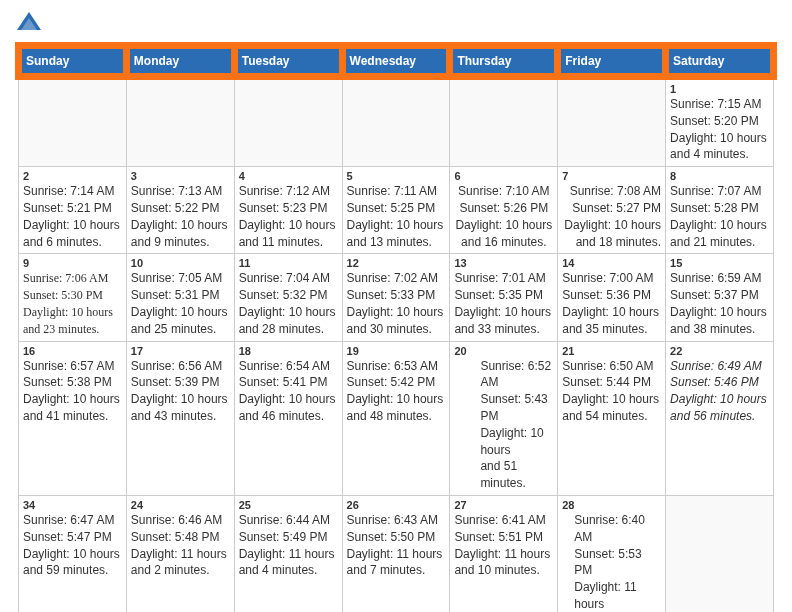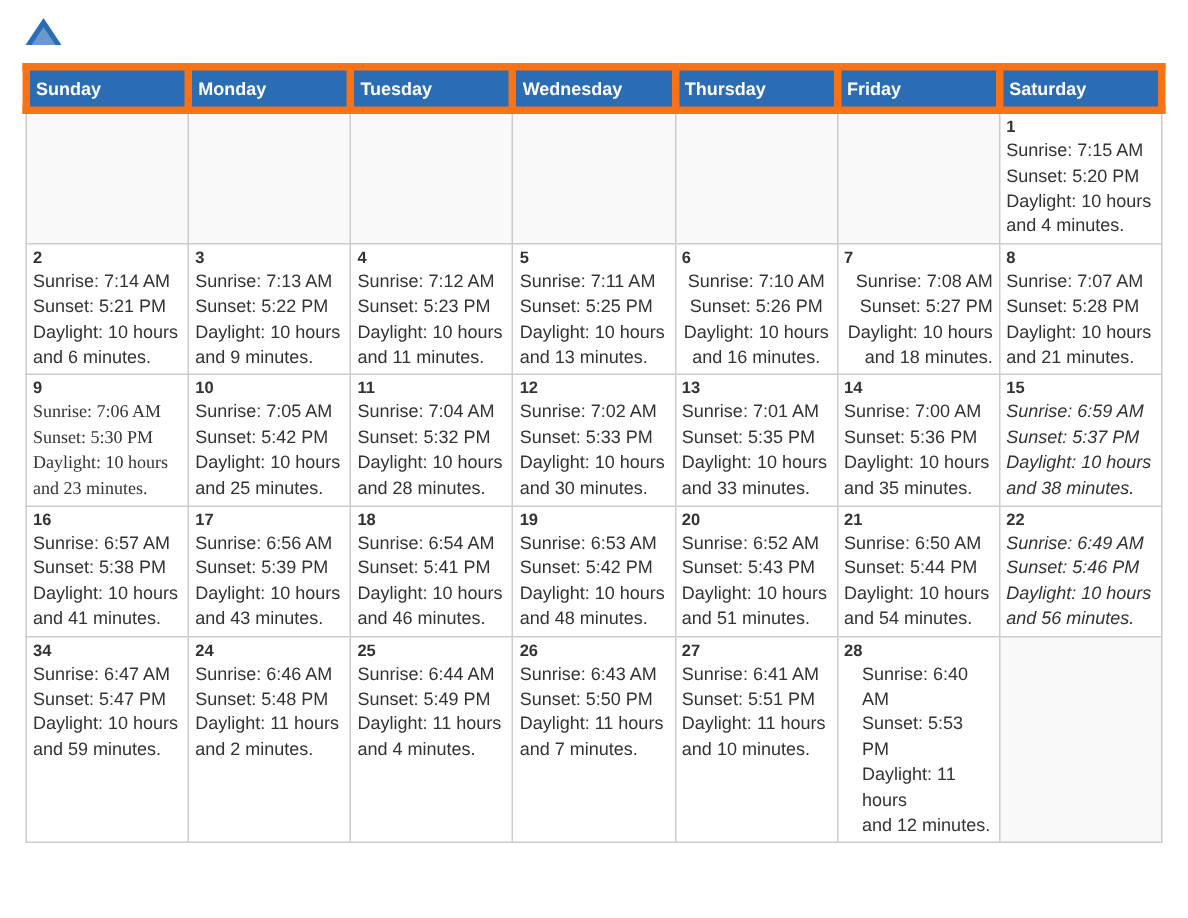--- a/index.html
+++ b/index.html
@@ -62,21 +62,21 @@
       border-collapse: collapse;
       table-layout: fixed;
     }
     thead tr th {
       background-color: #2a6db5;
       color: #fff;
       font-size: 12px;
       font-weight: bold;
       padding: 5px 4px;
       text-align: left;
-      border: 5px solid #f97316;
+      border: 7px solid #f97316;
     }
     tbody tr td {
       border: 1px solid #ccc;
       vertical-align: top;
       padding: 3px 4px;
       height: 78px;
       font-size: 10px;
       color: #333;
       background: #fff;
     }
@@ -199,21 +199,21 @@
           <td>
             <span class="day-num">9</span>
             <div class="day-info" style="white-space: pre-line; font-family: Liberation Serif, serif;">Sunrise: 7:06 AM
 Sunset: 5:30 PM
 Daylight: 10 hours
 and 23 minutes.</div>
           </td>
           <td>
             <span class="day-num">10</span>
             <div class="day-info" style="white-space: pre-line;">Sunrise: 7:05 AM
-Sunset: 5:42 PM
+Sunset: 5:31 PM
 Daylight: 10 hours
 and 25 minutes.</div>
           </td>
           <td>
             <span class="day-num">11</span>
             <div class="day-info" style="white-space: pre-line;">Sunrise: 7:04 AM
 Sunset: 5:32 PM
 Daylight: 10 hours
 and 28 minutes.</div>
           </td>
@@ -233,21 +233,21 @@
           </td>
           <td>
             <span class="day-num">14</span>
             <div class="day-info" style="white-space: pre-line;">Sunrise: 7:00 AM
 Sunset: 5:36 PM
 Daylight: 10 hours
 and 35 minutes.</div>
           </td>
           <td>
             <span class="day-num">15</span>
-            <div class="day-info" style="white-space: pre-line; font-style: italic;">Sunrise: 6:59 AM
+            <div class="day-info" style="white-space: pre-line;">Sunrise: 6:59 AM
 Sunset: 5:37 PM
 Daylight: 10 hours
 and 38 minutes.</div>
           </td>
         </tr>
         <tr>
           <td>
             <span class="day-num">16</span>
             <div class="day-info" style="white-space: pre-line;">Sunrise: 6:57 AM
 Sunset: 5:38 PM
@@ -270,21 +270,21 @@
           </td>
           <td>
             <span class="day-num">19</span>
             <div class="day-info" style="white-space: pre-line;">Sunrise: 6:53 AM
 Sunset: 5:42 PM
 Daylight: 10 hours
 and 48 minutes.</div>
           </td>
           <td>
             <span class="day-num">20</span>
-            <div class="day-info" style="white-space: pre-line;">Sunrise: 6:52 AM
+            <div class="day-info" style="white-space: pre-line; margin-left: 26px;">Sunrise: 6:52 AM
 Sunset: 5:43 PM
 Daylight: 10 hours
 and 51 minutes.</div>
           </td>
           <td>
             <span class="day-num">21</span>
             <div class="day-info" style="white-space: pre-line;">Sunrise: 6:50 AM
 Sunset: 5:44 PM
 Daylight: 10 hours
 and 54 minutes.</div>

